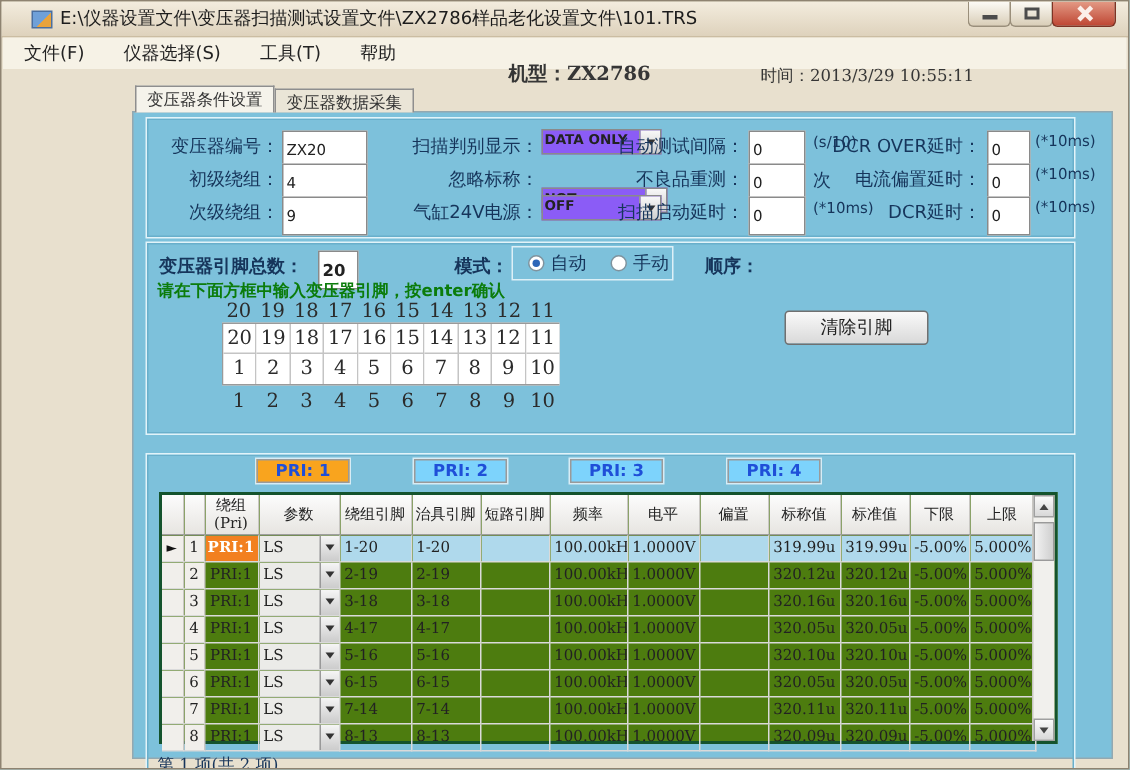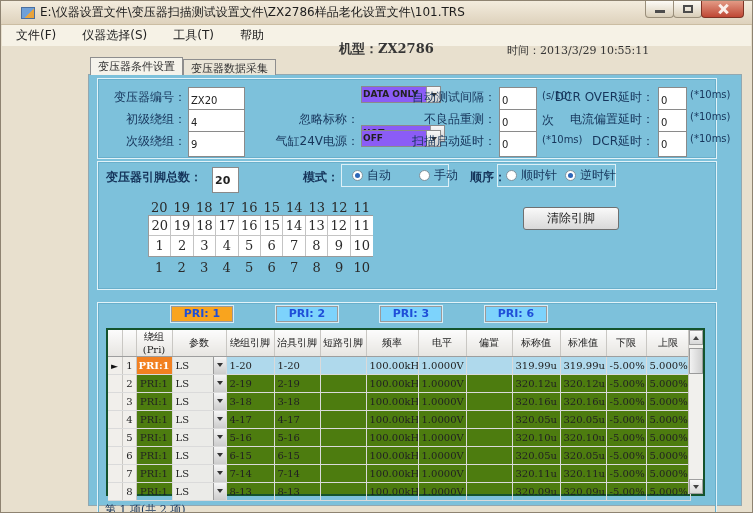--- a/index.html
+++ b/index.html
@@ -52,21 +52,21 @@
   .txt { position:absolute; height:16px; border:1px solid #8A8A8A; background:#fff;
     font:10px "DejaVu Sans",sans-serif; color:#222; padding:12px 2px; }
   .combo { position:absolute; height:17px; background:#8b5cf6; border:1px solid #8A8A8A;
     font:bold 9px "DejaVu Sans",sans-serif; color:#222; line-height:15px; padding-left:1px; }
   .combo-btn { position:absolute; right:0; top:0; bottom:0; width:14px;
     background:linear-gradient(#F8F8F8,#CFCFCF); border-left:1px solid #999;
     display:flex; align-items:center; justify-content:center; }
   .dd-arrow { width:0; height:0; border-left:3.5px solid transparent; border-right:3.5px solid transparent; border-top:4px solid #333; }
   
   .bold-lbl { font-weight:bold; }
-  .radio-box { position:absolute; height:23px; border:1px solid #DDF0F7; display:flex; align-items:center; gap:28px; padding:0 10px; }
+  .radio-box { position:absolute; height:23px; border:1px solid #DDF0F7; display:flex; align-items:center; gap:16px; padding:0 10px; }
   .radio-item { display:flex; align-items:center; gap:4px; font-size:12px; color:#16355B; white-space:nowrap; }
   .radio { width:11px; height:11px; border-radius:50%; background:#fff; border:1px solid #7F939E; position:relative; flex:0 0 auto; }
   .radio.checked::after { content:""; position:absolute; inset:2px; border-radius:50%; background:#2D66B8; }
   .hint { position:absolute; left:7px; top:24px; font:bold 11px "DejaVu Sans",sans-serif; color:#0B7C0B; }
   .pin-grid { position:absolute; left:50px; top:38px; }
   .pin-lbl-row { display:grid; grid-template-columns:repeat(10,22.5px); height:15px; }
   .pin-lbl { text-align:center; font:13px "DejaVu Serif","Liberation Serif",serif; color:#2b2b2b; }
   .pin-box { border:1px solid #9A9A9A; background:#fff; width:225px; }
   .pin-row { display:grid; grid-template-columns:repeat(10,22.4px); }
   .pin-row:first-child .pin-cell { border-bottom:1px solid #C4C4C4; }
@@ -148,20 +148,21 @@
 <div class="tab-page">
 
   <div class="panel p1">
     <div class="flabel" style="left:4px;top:10px;width:84px;">变压器编号：</div>
     <input class="txt" style="left: 90px; top: 8px; width: 57px;" value="ZX20">
     <div class="flabel" style="left:4px;top:32px;width:84px;">初级绕组：</div>
     <input class="txt" style="left: 90px; top: 30px; width: 57px;" value="4">
     <div class="flabel" style="left:4px;top:54px;width:84px;">次级绕组：</div>
     <input class="txt" style="left: 90px; top: 52px; width: 57px;" value="9">
 
+    <div class="flabel" style="left:150px;top:10px;width:111px;">扫描判别显示：</div>
     <div class="combo" style="left:263px;top:7px;width:80px;"><span>DATA ONLY</span><span class="combo-btn">
           <span class="dd-arrow"></span>
         </span></div>
     <div class="flabel" style="left:150px;top:32px;width:111px;">忽略标称：</div>
     <div class="combo" style="left:263px;top:29px;width:84px;margin-top:17px;"><span>NOT</span><span class="combo-btn">
           <span class="dd-arrow"></span>
         </span></div>
     <div class="flabel" style="left:150px;top:54px;width:111px;">气缸24V电源：</div>
     <div class="combo" style="left:263px;top:51px;width:80px;"><span>OFF</span><span class="combo-btn">
           <span class="dd-arrow"></span>
@@ -196,30 +197,21 @@
       <span class="radio-item">
           <span class="radio checked"></span>
           <span>自动</span>
         </span>
       <span class="radio-item">
           <span class="radio"></span>
           <span>手动</span>
         </span>
     </div>
     <div class="flabel bold-lbl" style="left:372px;top:7px;text-align:left;">顺序：</div>
-    <div class="radio-box" style="left:399px;top:2px;width:119px;gap:8px;padding:0 8px;">
-      <span class="radio-item">
-          <span class="radio"></span>
-          <span>顺时针</span>
-        </span>
-      <span class="radio-item">
-          <span class="radio checked"></span>
-          <span>逆时针</span>
-        </span>
-    </div>
+    <div class="hint">请在下面方框中输入变压器引脚，按enter确认</div>
 
     <div class="pin-grid">
       <div class="pin-lbl-row">
         <span class="pin-lbl">20</span>
         <span class="pin-lbl">19</span>
         <span class="pin-lbl">18</span>
         <span class="pin-lbl">17</span>
         <span class="pin-lbl">16</span>
         <span class="pin-lbl">15</span>
         <span class="pin-lbl">14</span>
@@ -267,21 +259,21 @@
       </div>
     </div>
 
     <div class="push-btn btn-clear">清除引脚</div>
   </div>
 
   <div class="panel p3">
     <div class="pri-btn active" style="left:73px;">PRI: 1</div>
     <div class="pri-btn" style="left:178px;">PRI: 2</div>
     <div class="pri-btn" style="left:282px;">PRI: 3</div>
-    <div class="pri-btn" style="left:387px;">PRI: 6</div>
+    <div class="pri-btn" style="left:387px;">PRI: 4</div>
 
     <div class="grid-wrap">
       <table class="grid">
         <colgroup>
           <col style="width:14px">
             <col style="width:14px">
             <col style="width:36px">
             <col style="width:54px">
           <col style="width:48px">
             <col style="width:46px">

